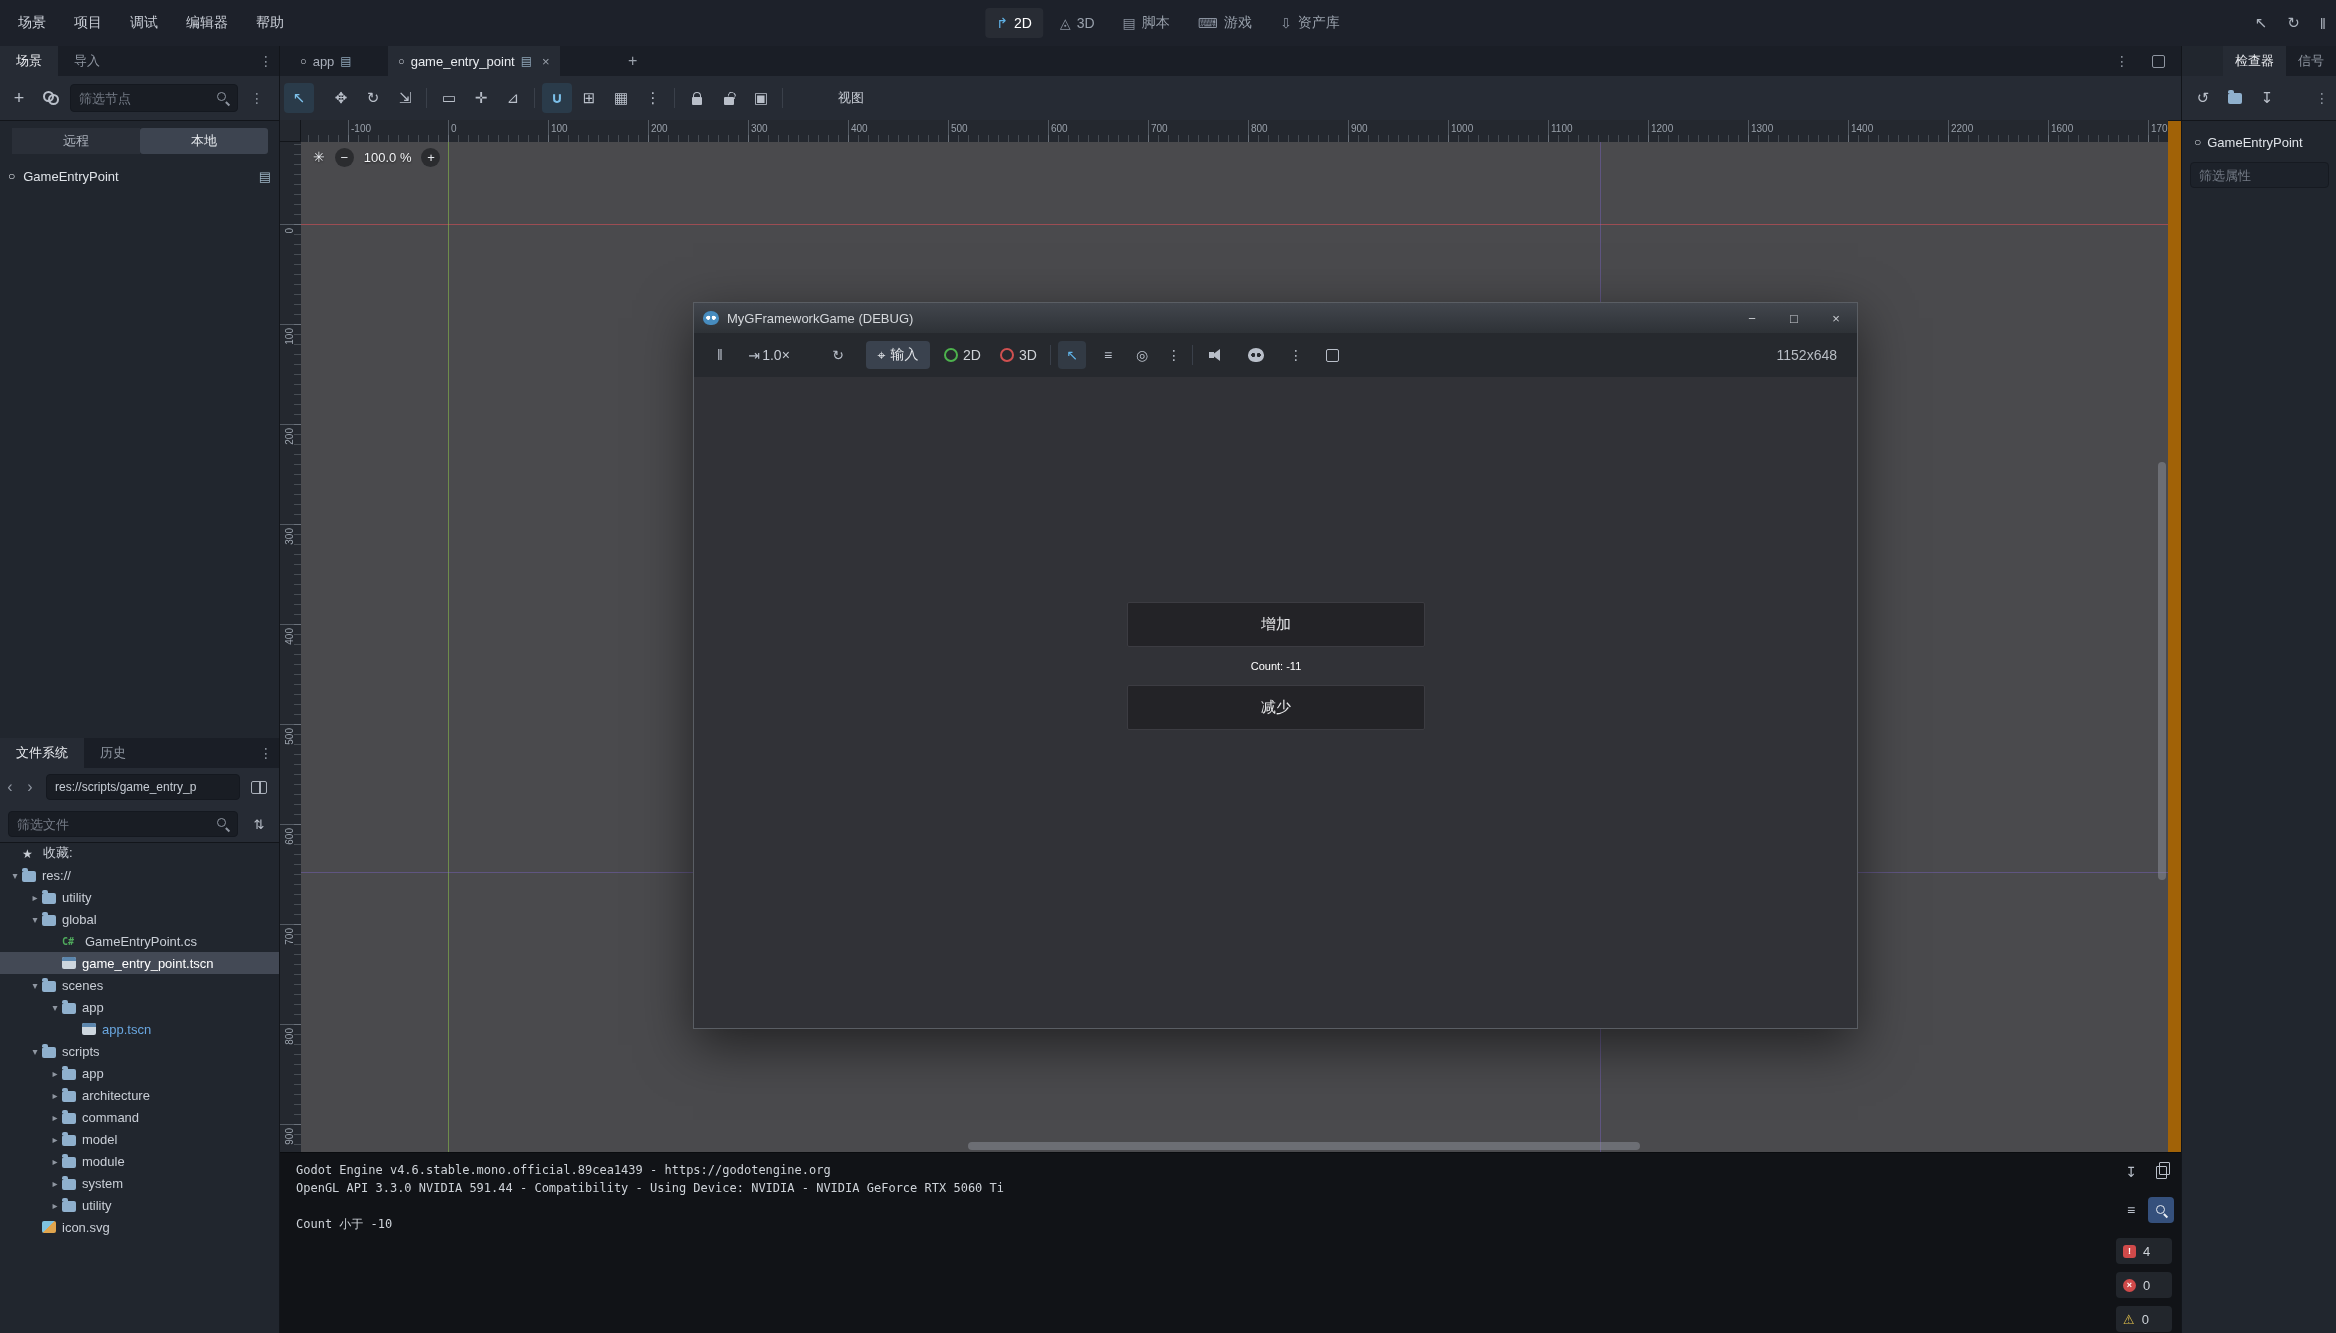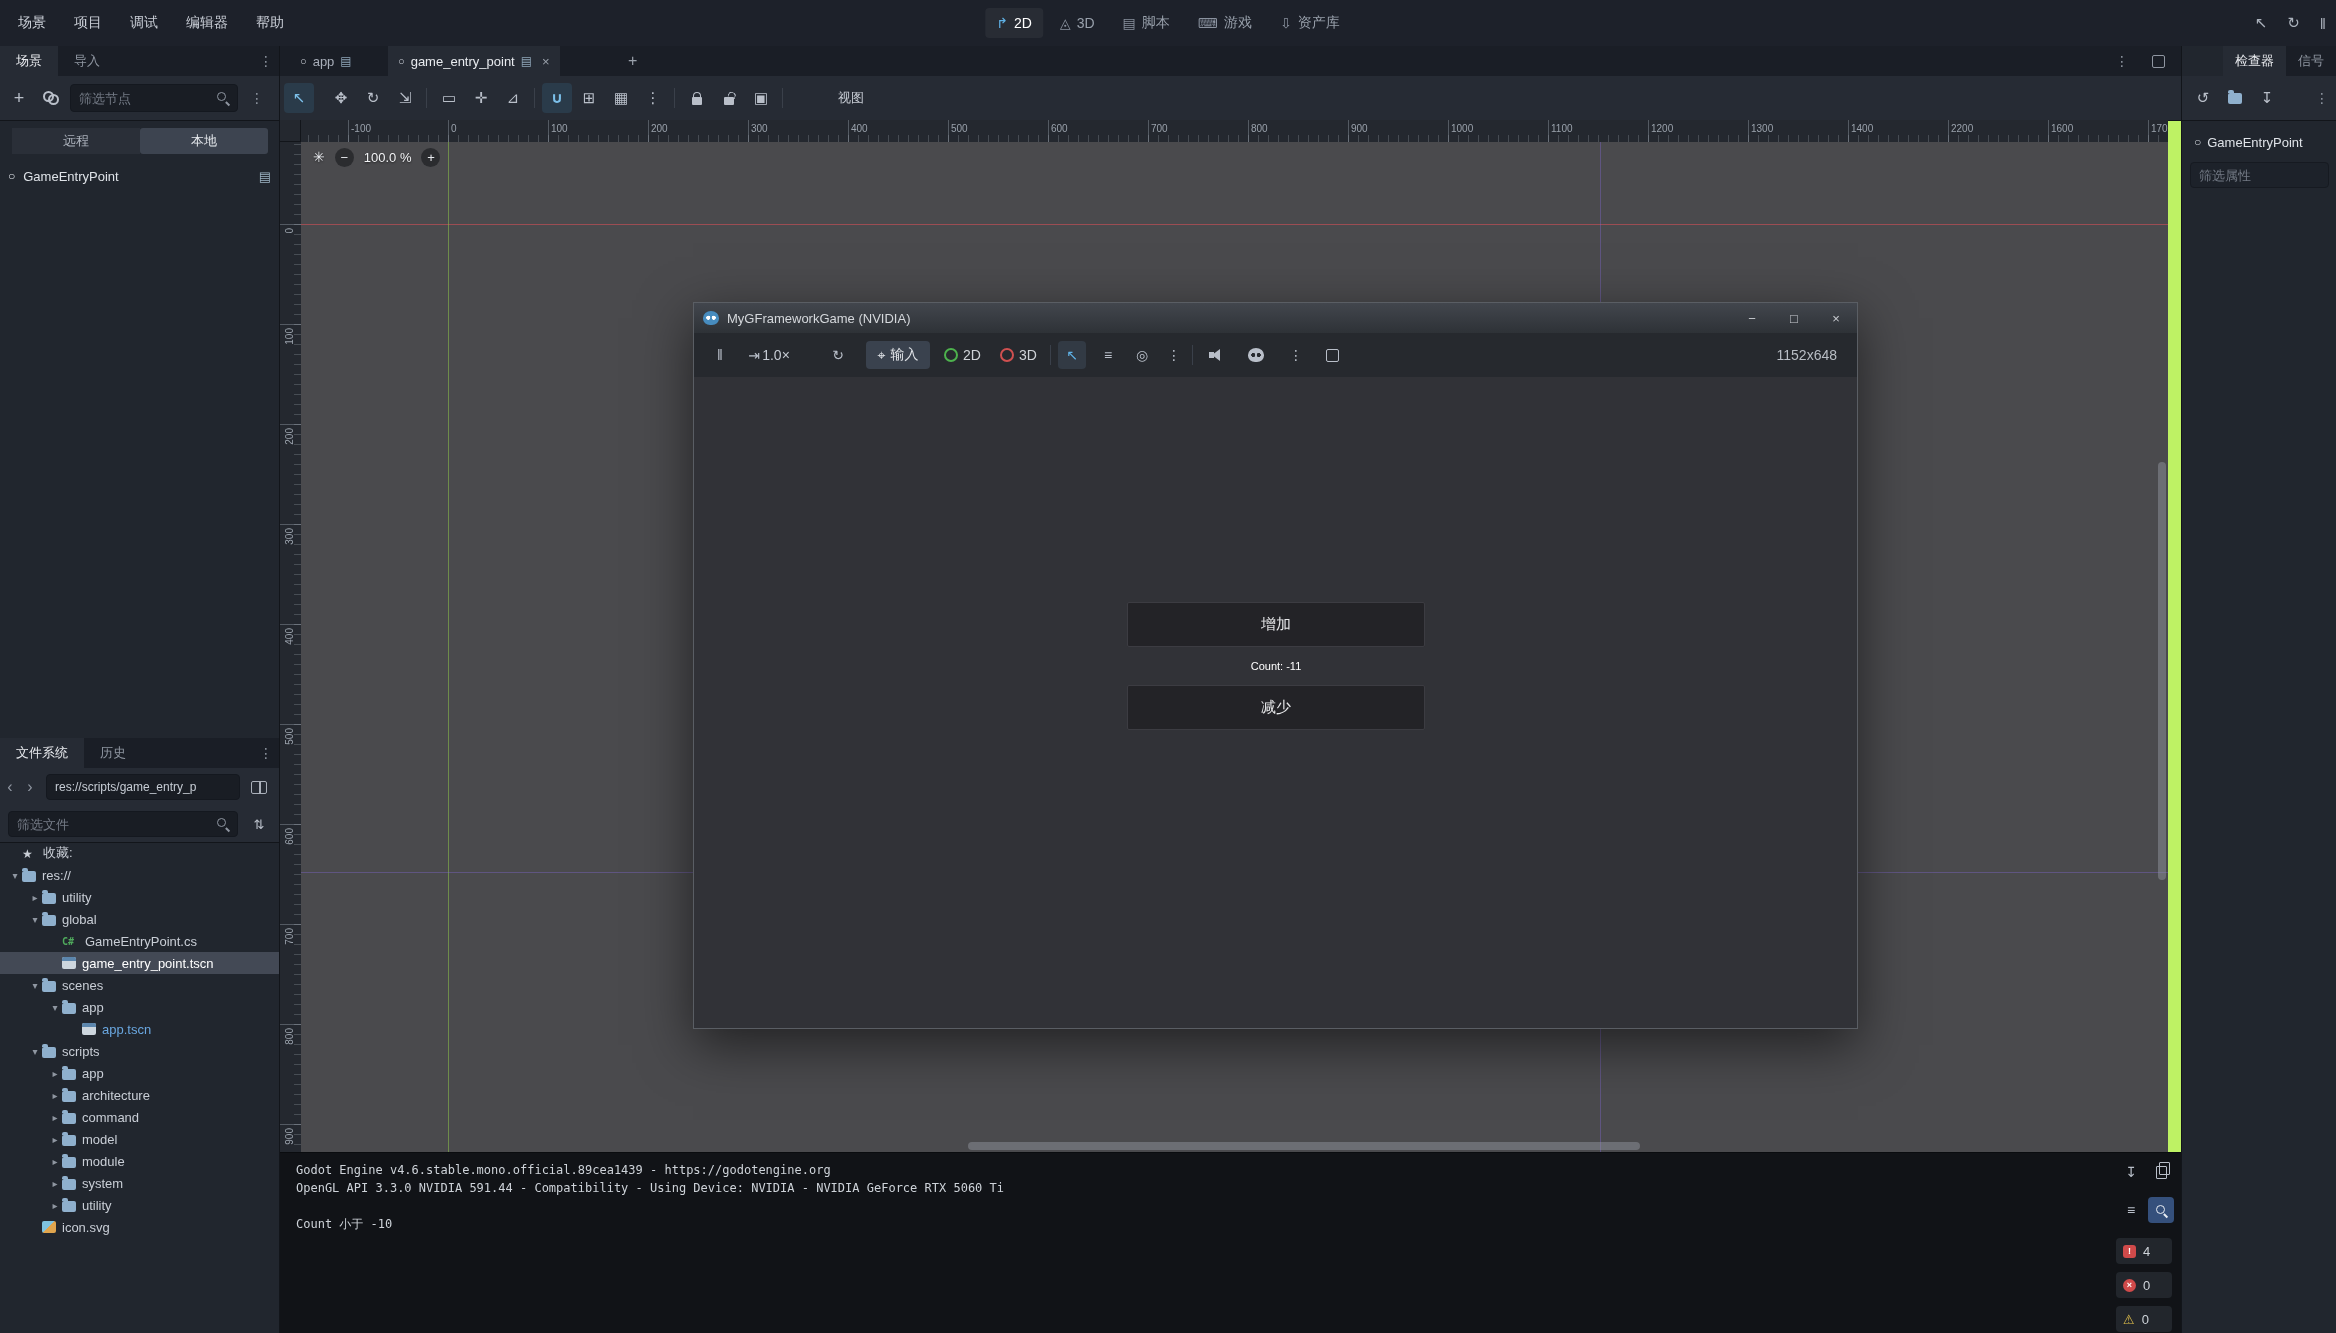--- a/index.html
+++ b/index.html
@@ -1,16 +1,16 @@
 <!DOCTYPE html>
 <html><head>
 <meta charset="utf-8">
 <style>
   html,body{margin:0;padding:0;background:#14171d;}
-  #app{position:relative;width:2336px;height:1333px;overflow:hidden;background:#bef264;
+  #app{position:relative;width:2336px;height:1333px;overflow:hidden;background:#a16207;
        font-family:"Liberation Sans","DejaVu Sans",sans-serif;color:#cfd4dc;font-size:13px;}
   .abs{position:absolute;}
   .flexc{display:flex;align-items:center;}
   .ico{display:inline-flex;align-items:center;justify-content:center;}
 
   
   #menubar{left:0;top:0;width:2336px;height:46px;background:#1d212a;border-bottom:1px solid #12151a;}
   .menu-item{padding:0 14px;height:46px;display:inline-flex;align-items:center;color:#c9ced6;font-size:14px;cursor:default;}
   .ws-item{padding:0 11px;height:30px;margin-top:8px;border-radius:4px;display:inline-flex;align-items:center;gap:6px;color:#98a0ab;font-size:14px;}
   .ws-item .wico{font-size:14px;color:#8a929f;}
@@ -413,21 +413,21 @@
       <span class="zoombtn">+</span>
     </div>
 
     <div class="abs" style="right:2px;top:320px;width:8px;height:418px;border-radius:4px;background:rgba(150,155,163,.45);"></div>
     <div class="abs" style="left:667px;bottom:2px;width:672px;height:8px;border-radius:4px;background:rgba(150,155,163,.45);"></div>
   </div>
 
   <div id="gw" class="abs">
     <div id="gw-title">
       <span class="godot blue" style="margin:0 8px 0 9px;"></span>
-      <span style="font-size:13px;color:#d5d8dc;">MyGFrameworkGame (NVIDIA)</span>
+      <span style="font-size:13px;color:#d5d8dc;">MyGFrameworkGame (DEBUG)</span>
       <span style="margin-left:auto;display:inline-flex;">
         <span class="gwc">−</span>
         <span class="gwc">□</span>
         <span class="gwc">×</span>
       </span>
     </div>
     <div id="gw-toolbar">
       <span class="gtb" style="left:12px;">‖</span>
       <span class="gtb" style="left:46px;">⇥</span>
       <span class="gtb" style="left:68px;color:#c6cbd3;">1.0×</span>

